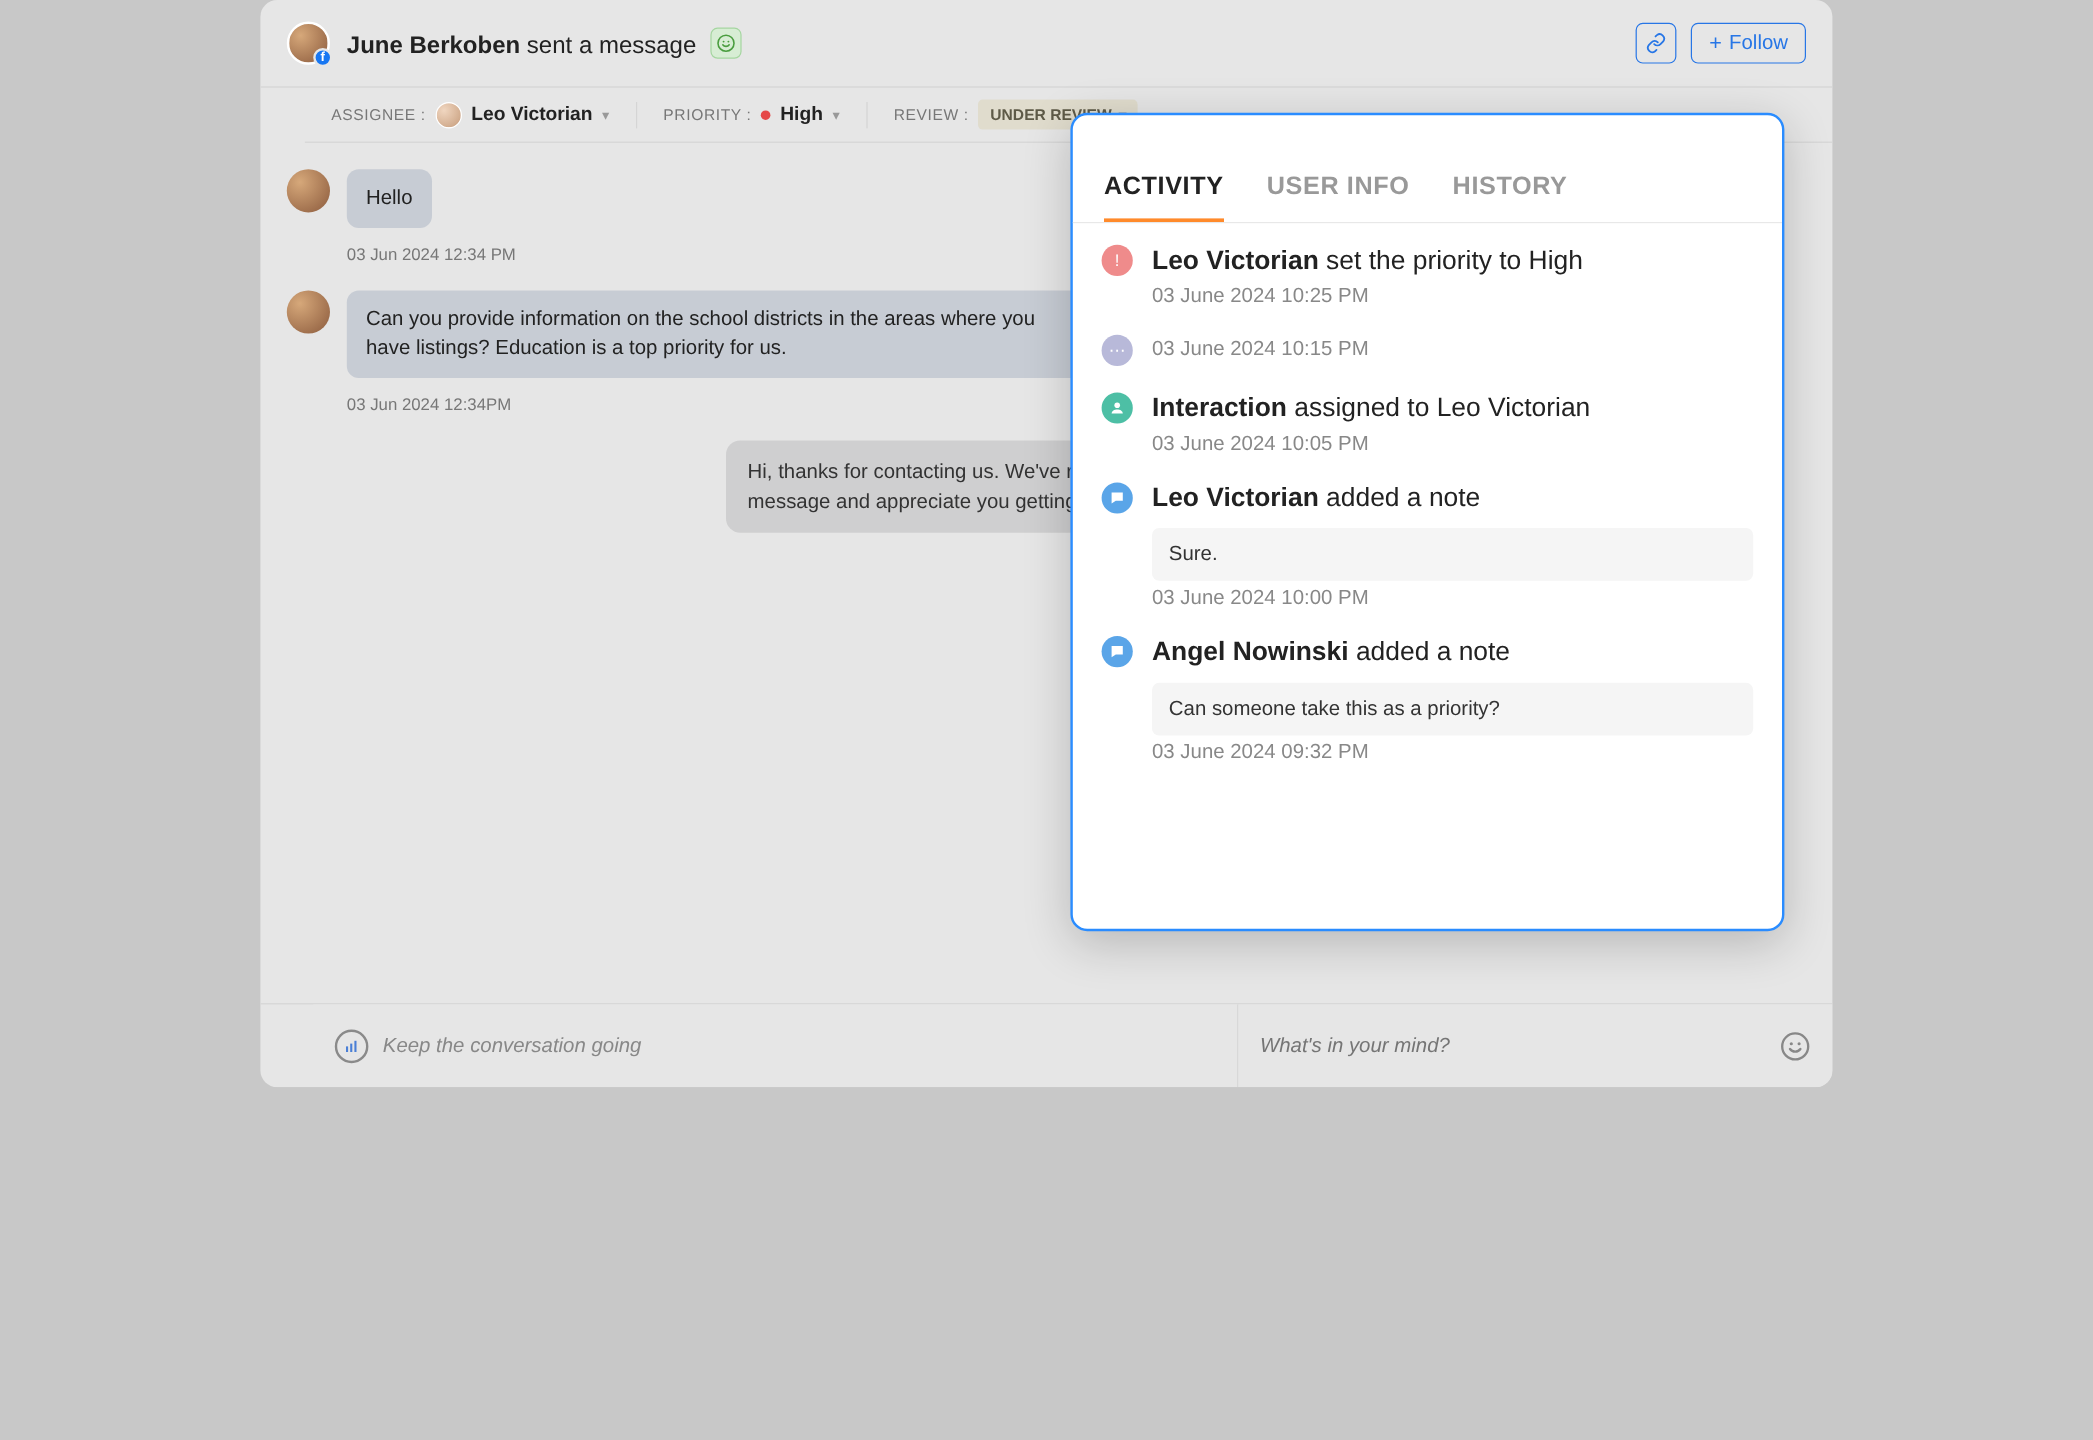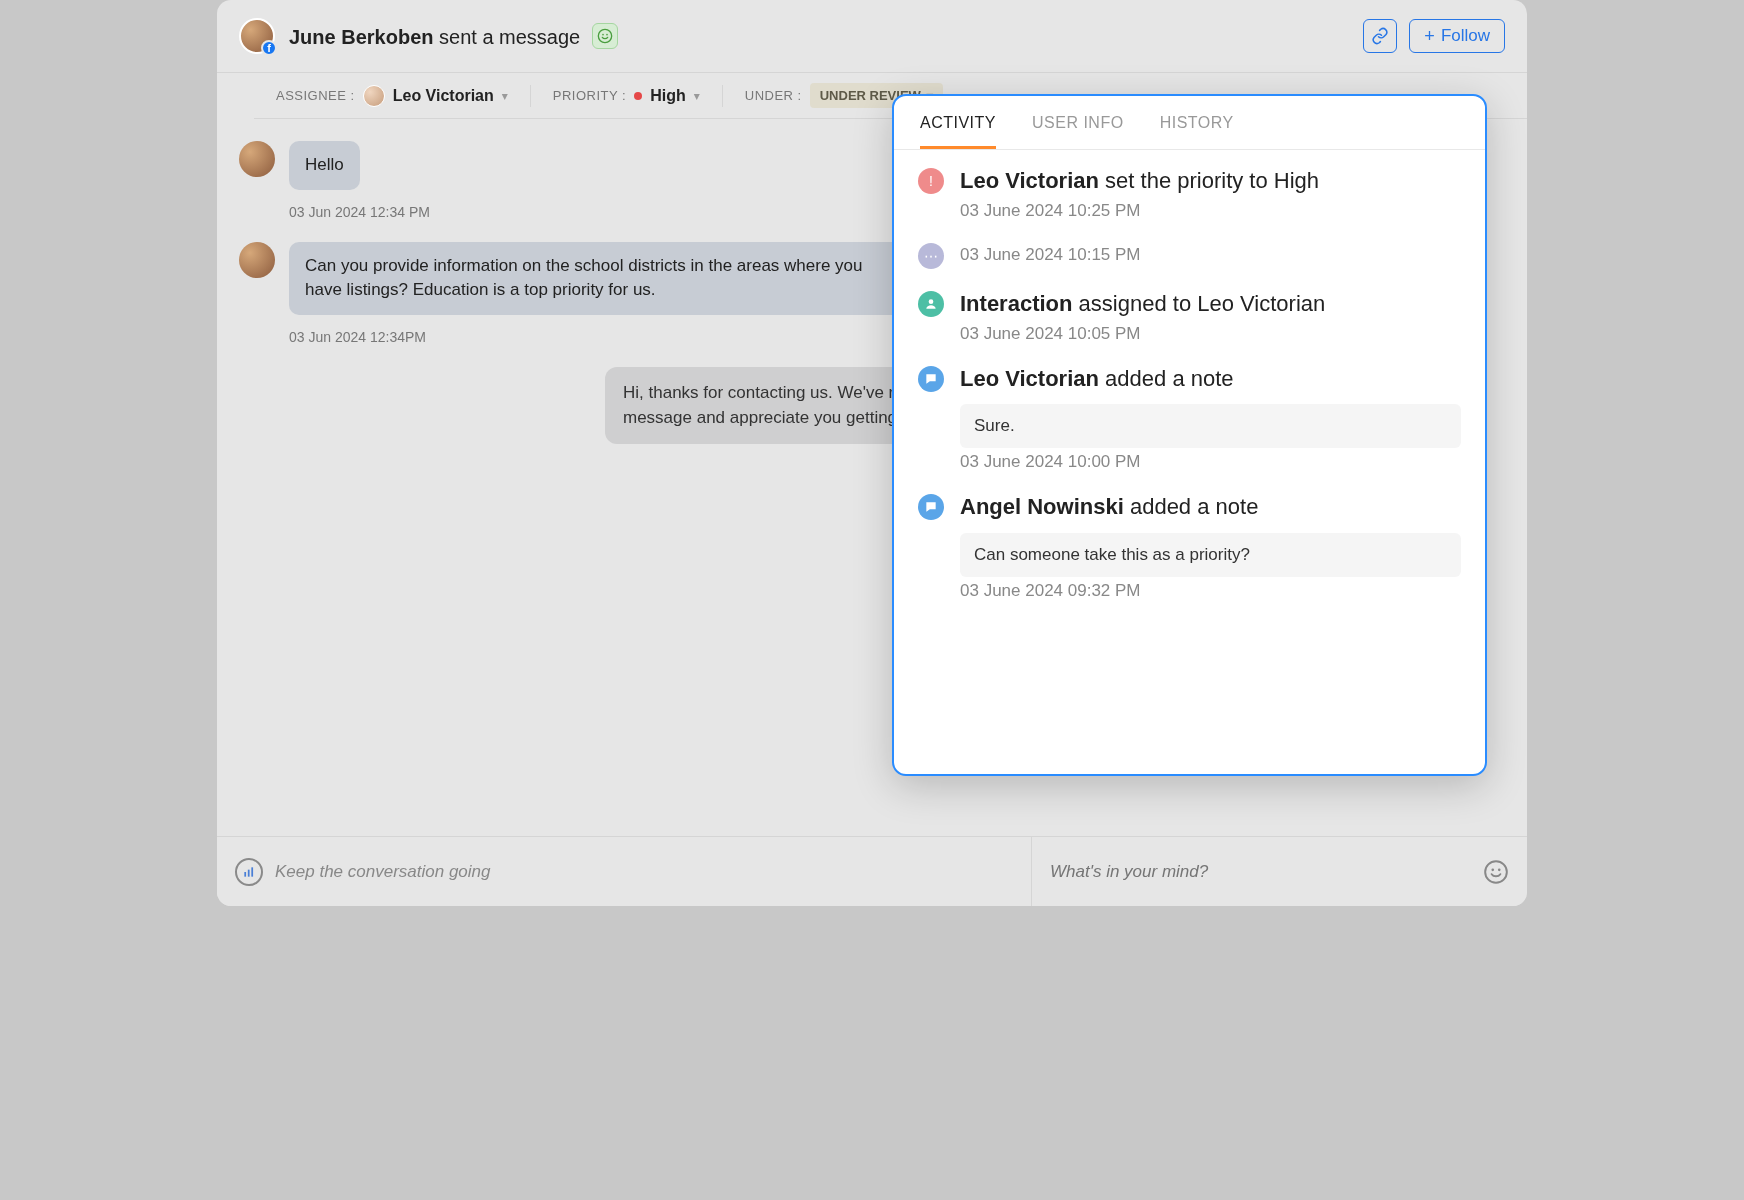--- a/index.html
+++ b/index.html
@@ -40,37 +40,37 @@
   .bubble-in { background:#c7ccd4; color:#222; border-radius:10px; padding:12px 16px; font-size:17px; max-width:620px; line-height:1.45; }
   .bubble-in.small { display:inline-block; }
   .msg-time { font-size:14px; color:#777; margin:4px 0 22px 50px; }
   .out-wrap { display:flex; justify-content:flex-end; padding-right:460px; }
   .bubble-out { background:#cfcfd0; color:#333; border-radius:12px; padding:14px 18px; font-size:17px; max-width:440px; line-height:1.45; }
   .out-time { text-align:right; font-size:14px; color:#777; padding-right:460px; margin-top:6px; }
 
   
   .activity-panel { position:absolute; top:94px; right:40px; width:595px; height:682px; background:#fff; border:2px solid #2a8cff; border-radius:14px; box-shadow:0 10px 40px rgba(0,0,0,0.2); display:flex; flex-direction:column; z-index:20; }
   .panel-tabs { display:flex; gap:36px; padding:18px 26px 0 26px; border-bottom:1px solid #e8e8e8; }
-  .panel-tab { font-size:16px; font-weight:400; letter-spacing:0.5px; color:#999; padding-bottom:14px; cursor:pointer; }
+  .panel-tab { font-size:21px; font-weight:700; letter-spacing:0.5px; color:#999; padding-bottom:14px; cursor:pointer;margin-top:30px; }
   .panel-tab.active { color:#222; border-bottom:3px solid #ff8a2b; }
   .panel-body { padding:16px 24px; overflow:auto; flex:1; }
   .act-item { display:flex; gap:16px; margin-bottom:20px; }
   .act-icon { width:26px; height:26px; border-radius:50%; flex-shrink:0; display:flex; align-items:center; justify-content:center; color:#fff; font-size:14px; margin-top:2px; }
   .icon-red { background:#ef8b8b; }
   .icon-purple { background:#b8b9d9; }
   .icon-teal { background:#4dbfa5; }
   .icon-blue { background:#5aa5e8; }
   .act-content { flex:1; }
   .act-line { font-size:22px; color:#222; line-height:1.4; }
   .act-line b { font-weight:700; }
   .act-time { font-size:17px; color:#888; margin-top:4px; }
   .note-box { background:#f5f5f5; border-radius:6px; padding:12px 14px; margin-top:10px; font-size:17px; color:#333; }
 
   
-  .bottom-wrap { position:absolute; bottom:0; left:0; right:0; display:flex; height:70px; border-top:1px solid #d5d5d5; }
+  .bottom-wrap { position:absolute; bottom:0; left:0; right:0; display:flex; height:70px; border-top:1px solid #d5d5d5;padding-left:44px; }
   .bottom-left { flex:1; display:flex; align-items:center; gap:12px; padding:0 18px; background:#e6e6e6; border-right:1px solid #d5d5d5; }
   .bot-icon { width:28px; height:28px; border-radius:50%; border:2px solid #8a8a8a; display:flex; align-items:center; justify-content:center; }
   .bot-icon svg { width:14px; height:14px; }
   .bottom-left-text { color:#888; font-style:italic; font-size:17px; }
   .bottom-right { width:495px; display:flex; align-items:center; padding:0 18px; background:#e6e6e6; }
   .compose-input { flex:1; border:none; background:transparent; font-size:17px; font-style:italic; color:#888; outline:none; }
   .emoji-btn { width:26px; height:26px; color:#888; cursor:pointer; }
 </style>
 </head>
 <body>
@@ -118,21 +118,21 @@
     </div>
     <div class="divider"></div>
     <div class="meta-group">
       <span class="meta-label">PRIORITY :</span>
       <span class="priority-dot"></span>
       <span class="priority-val">High</span>
       <span class="chev">▾</span>
     </div>
     <div class="divider"></div>
     <div class="meta-group">
-      <span class="meta-label">UNDER :</span>
+      <span class="meta-label">REVIEW :</span>
       <span class="status-chip">
         <span>UNDER REVIEW</span>
         <span class="chev">▾</span>
       </span>
     </div>
   </div>
 
   <div class="chat-area">
     <div class="msg-row">
       <div class="msg-avatar"></div>

